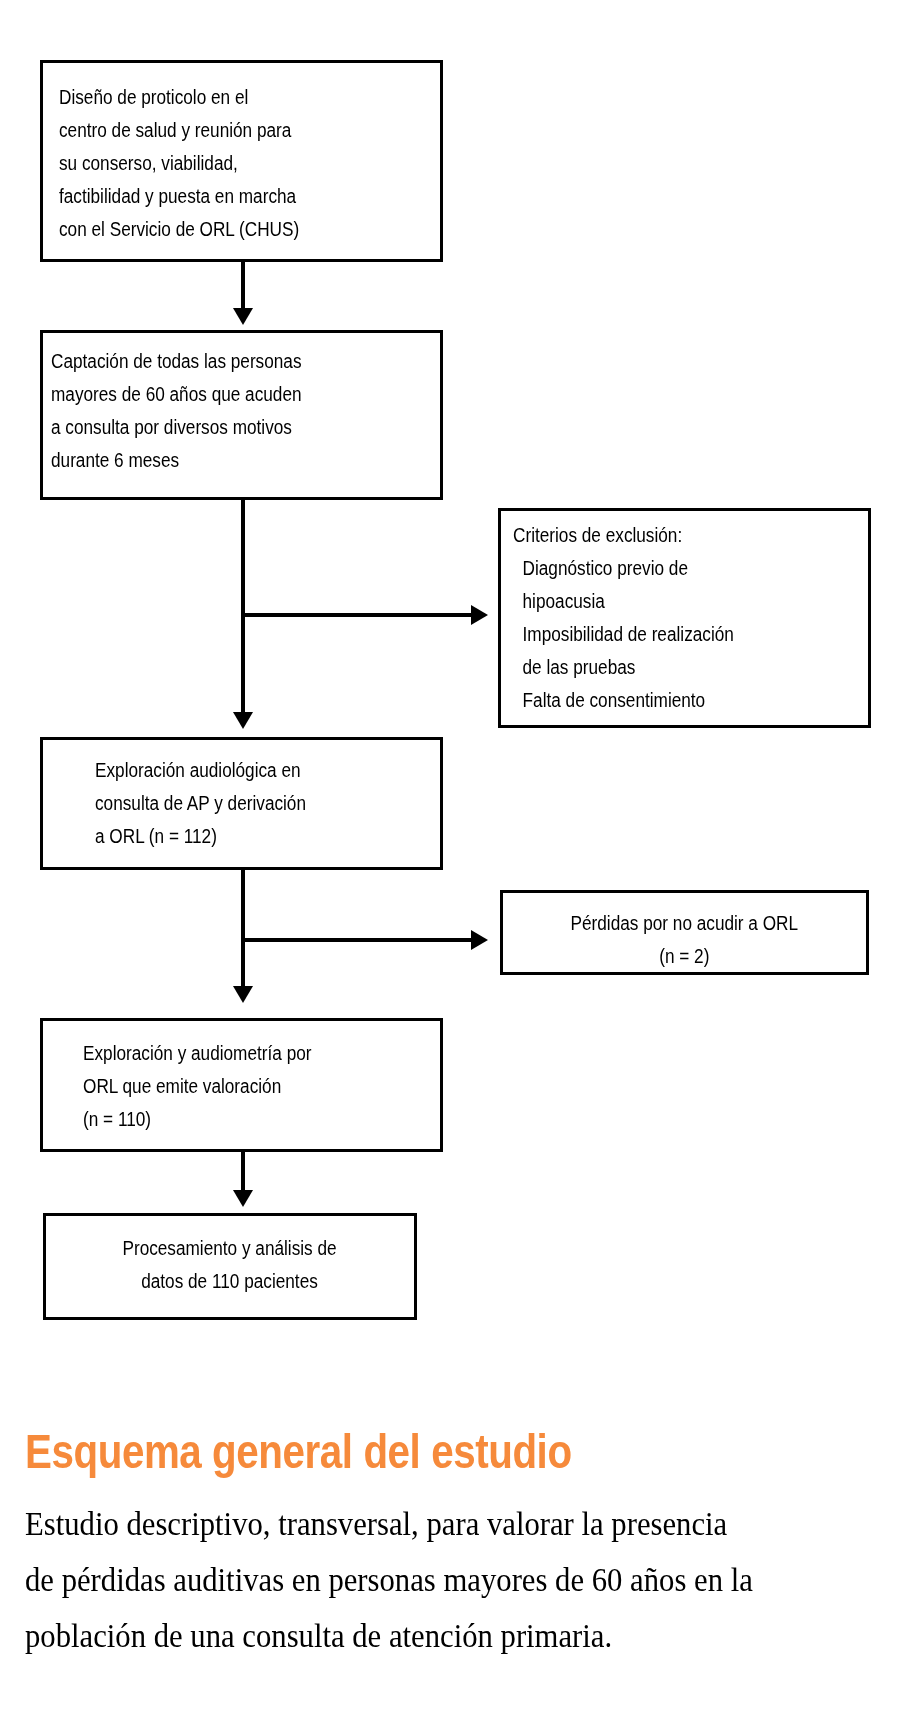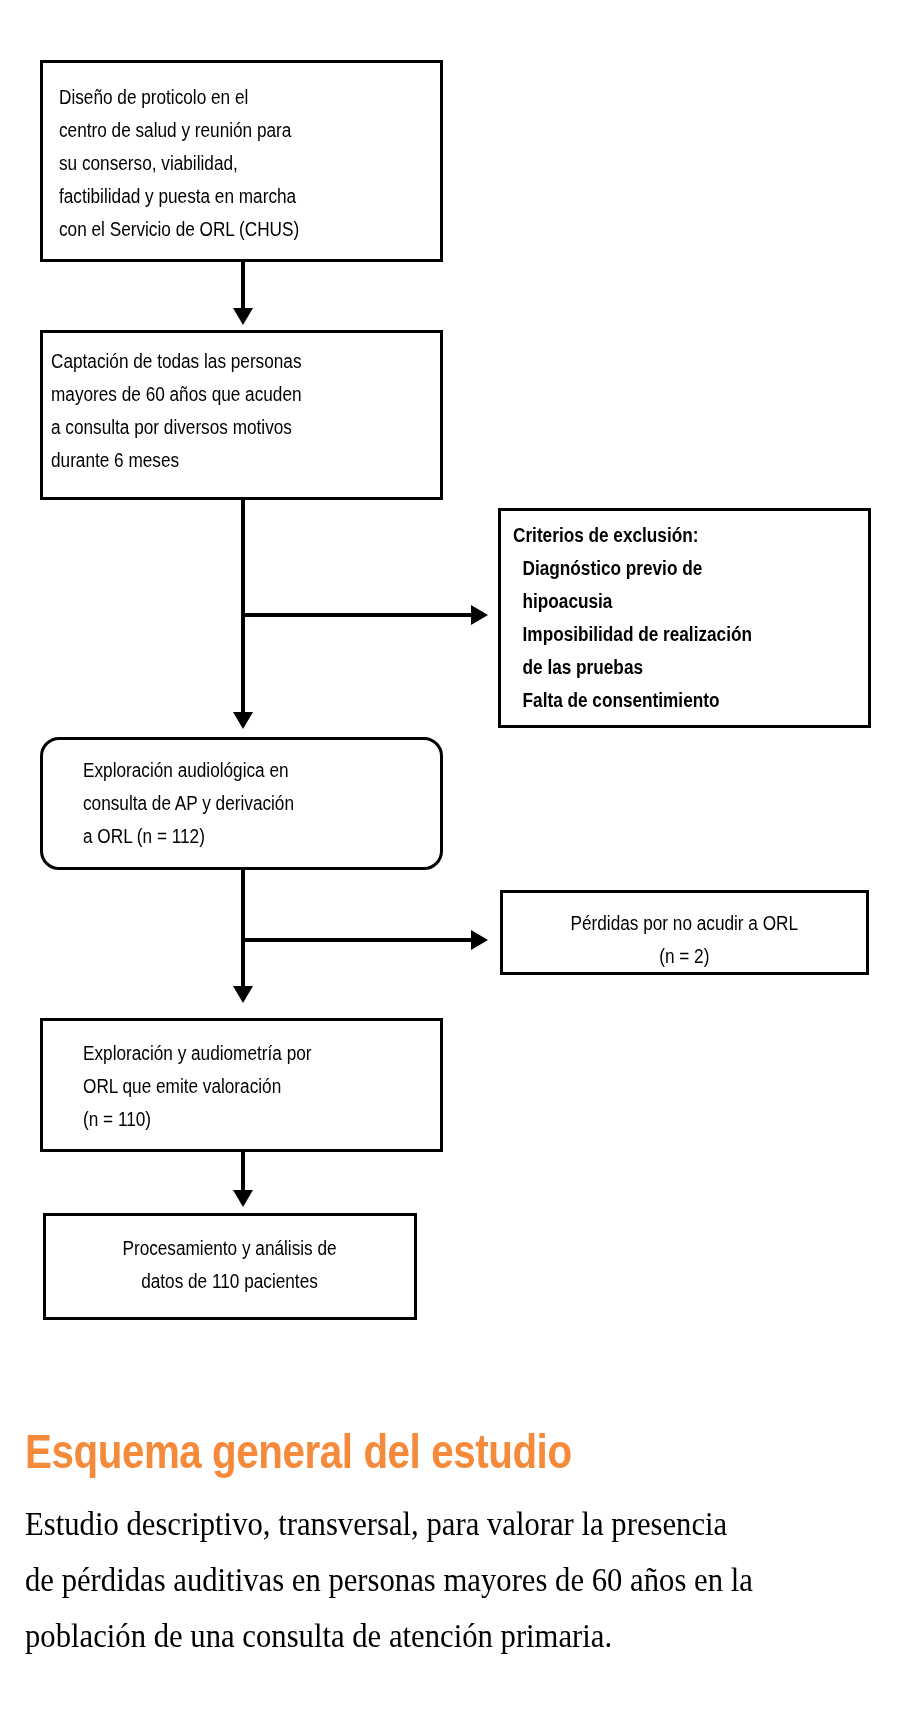--- a/index.html
+++ b/index.html
@@ -66,22 +66,22 @@
     line-height: 56px;
     color: #000000;
     white-space: pre;
     transform: scaleX(0.93);
     transform-origin: 0 0;
   }
 
   
   #box-design      { left: 40px;  top: 60px;   width: 403px; height: 202px; padding: 18px 0 0 16px; }
   #box-recruitment { left: 40px;  top: 330px;  width: 403px; height: 170px; padding: 12px 0 12px 8px; }
-  #box-exclusion   { left: 498px; top: 508px;  width: 373px; height: 220px; padding: 8px 0 0 12px; font-weight: bold; }
-  #box-ap-exam     { left: 40px;  top: 737px;  width: 403px; height: 133px; padding: 14px 0 0 40px; border-radius: 19px; }
+  #box-exclusion   { left: 498px; top: 508px;  width: 373px; height: 220px; padding: 8px 0 0 12px; }
+  #box-ap-exam     { left: 40px;  top: 737px;  width: 403px; height: 133px; padding: 14px 0 0 52px; }
   #box-losses      { left: 500px; top: 890px;  width: 369px; height: 85px; padding: 14px 0 8px 0; }
   #box-orl-exam    { left: 40px;  top: 1018px; width: 403px; height: 134px; padding: 16px 0 0 40px; }
   #box-analysis    { left: 43px;  top: 1213px; width: 374px; height: 107px; padding: 16px 0 0 0; }
 </style>
 </head>
 <body>
 
 <div id="figure">
 
   <div class="fbox" id="box-design">

